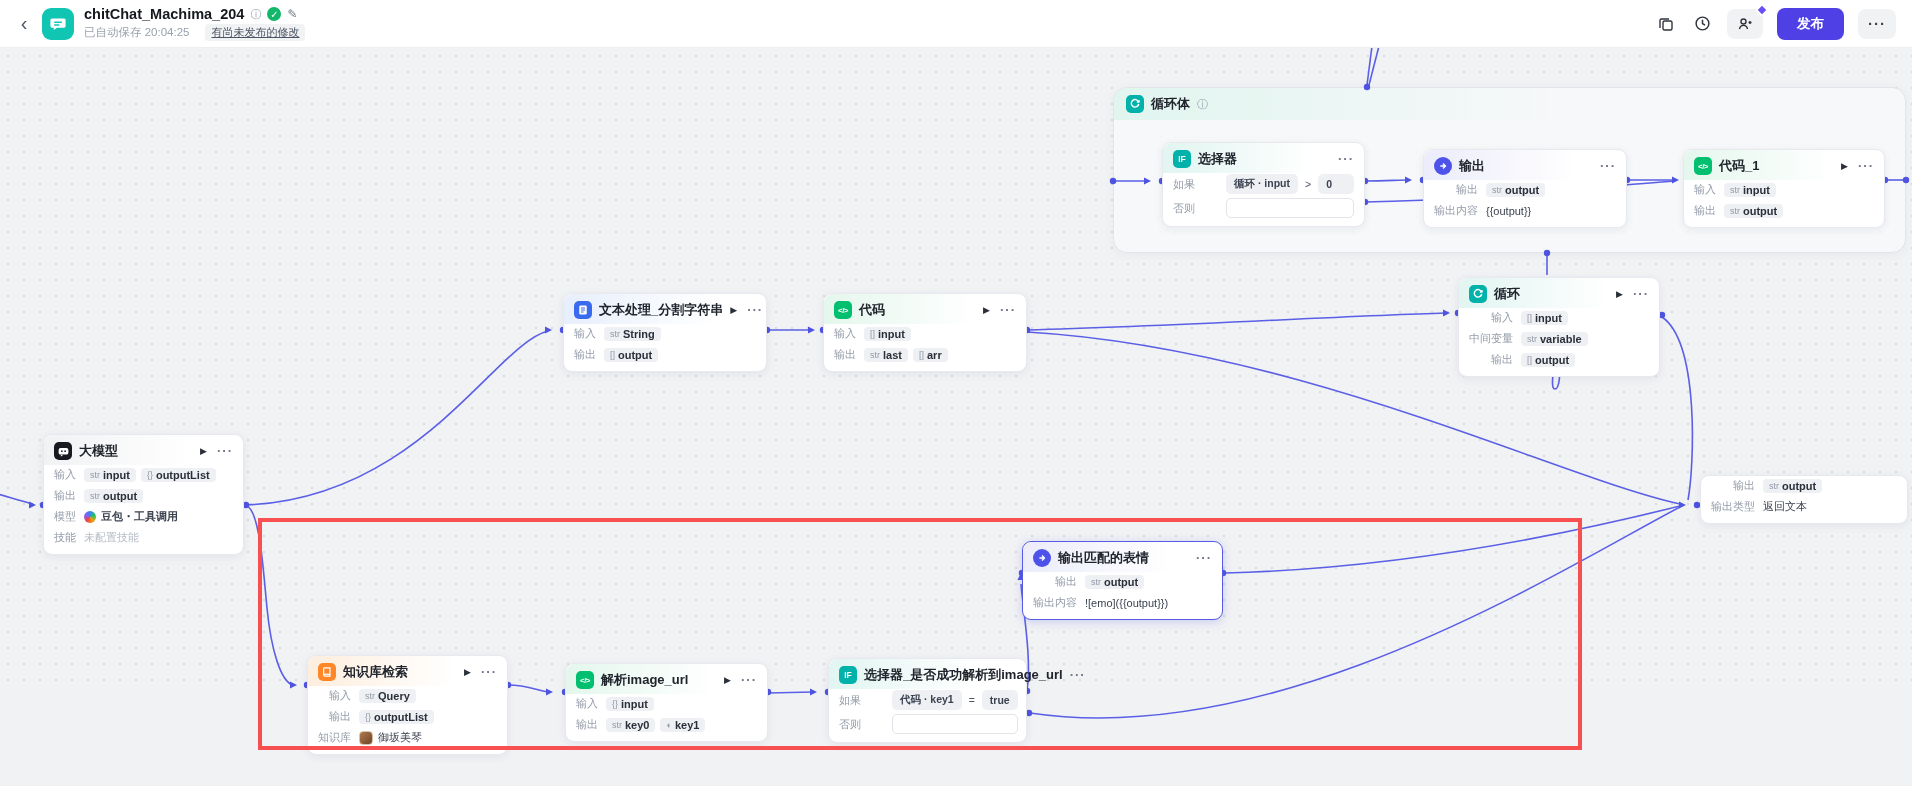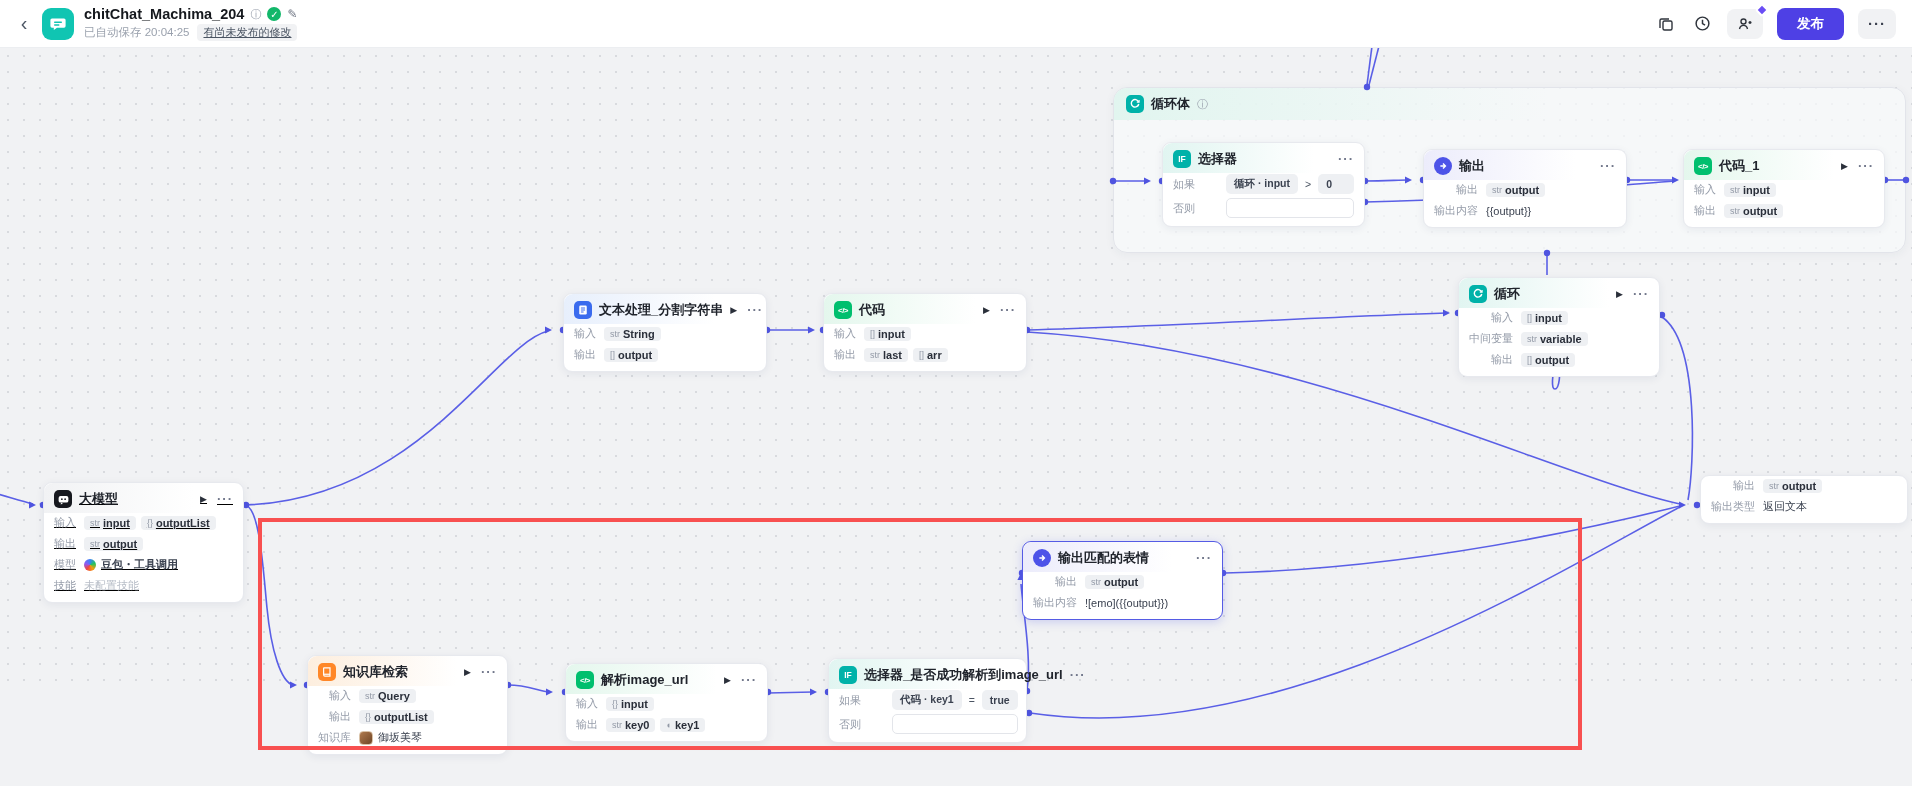--- a/index.html
+++ b/index.html
@@ -13,21 +13,21 @@
     align-items:center; justify-content:center; font-size:20px; color:#4b5563; cursor:pointer; }
   .appicon { width:32px; height:32px; border-radius:9px; background:#10c5b2; margin-left:4px;
     display:flex; align-items:center; justify-content:center; }
   .titleblock { margin-left:10px; display:flex; flex-direction:column; justify-content:center; gap:2px; }
   .titlerow { display:flex; align-items:center; gap:6px; }
   .wf-title { font-size:14.5px; font-weight:700; color:#15181d; }
   .info-i { font-size:11px; color:#9aa1ad; }
   .check { width:14px; height:14px; border-radius:50%; background:#12b76a; color:#fff;
     font-size:10px; display:flex; align-items:center; justify-content:center; }
   .edit-i { font-size:12px; color:#6b7280; }
-  .subrow { display:flex; align-items:center; gap:8px; }
+  .subrow { display:flex; align-items:center; gap:16px; }
   .autosave { font-size:11.5px; color:#9aa1ad; }
   .pubbadge { font-size:11px; color:#4b5563; background:#f1f2f4; border-radius:4px; padding:1px 6px;text-decoration:underline; }
   #appbar .right { margin-left:auto; display:flex; align-items:center; gap:14px; padding-right:16px; }
   .hicon { width:22px; height:22px; color:#2f343c; display:flex; align-items:center; justify-content:center; cursor:pointer; }
   .collab { position:relative; width:36px; height:30px; background:#f1f2f4; border-radius:8px;
     display:flex; align-items:center; justify-content:center; cursor:pointer; }
   .collab .gem { position:absolute; top:-4px; right:-4px; width:10px; height:10px; background:#6a4df5;
     transform:rotate(45deg); border-radius:2px; border:2px solid #fff; }
   .publish { background:#4e40e5; color:#fff; font-size:13.5px; font-weight:700; border:none;
     border-radius:8px; padding:7px 20px; cursor:pointer; }
@@ -218,21 +218,21 @@
       <polygon points="1686,457 1679,453.4 1679,460.6" fill="#4f54e0"></polygon>
       <polygon points="553,644 546,640.4 546,647.6" fill="#4f54e0"></polygon>
       <polygon points="817,644 810,640.4 810,647.6" fill="#4f54e0"></polygon>
       <polygon points="1151,133 1144,129.4 1144,136.6" fill="#4f54e0"></polygon>
       <polygon points="1412,132 1405,128.4 1405,135.6" fill="#4f54e0"></polygon>
       <polygon points="1679,132 1672,128.4 1672,135.6" fill="#4f54e0"></polygon>
       <polygon points="1021,525 1017.4,532 1024.6,532" fill="#4f54e0"></polygon>
     </svg>
 
   <div id="nodes">
-      <div class="node" style="left: 43px; top: 434px; width: 201px; text-decoration: underline;">
+      <div class="node" style="left: 43px; top: 386px; width: 201px;">
         <div class="nhead tint-gray">
           <span class="nicon bg-dark">
             <svg width="13" height="13" viewBox="0 0 16 16">
               <rect x="2" y="3.6" width="12" height="8.2" rx="2.4" fill="#fff"></rect>
               <circle cx="6" cy="7.6" r="1.05" fill="#17191f"></circle>
               <circle cx="10" cy="7.6" r="1.05" fill="#17191f"></circle>
               <path d="M5.6 11.8l-1.4 2.1 3-.4z" fill="#fff"></path>
             </svg>
           </span>
           <span class="ntitle">大模型</span>

